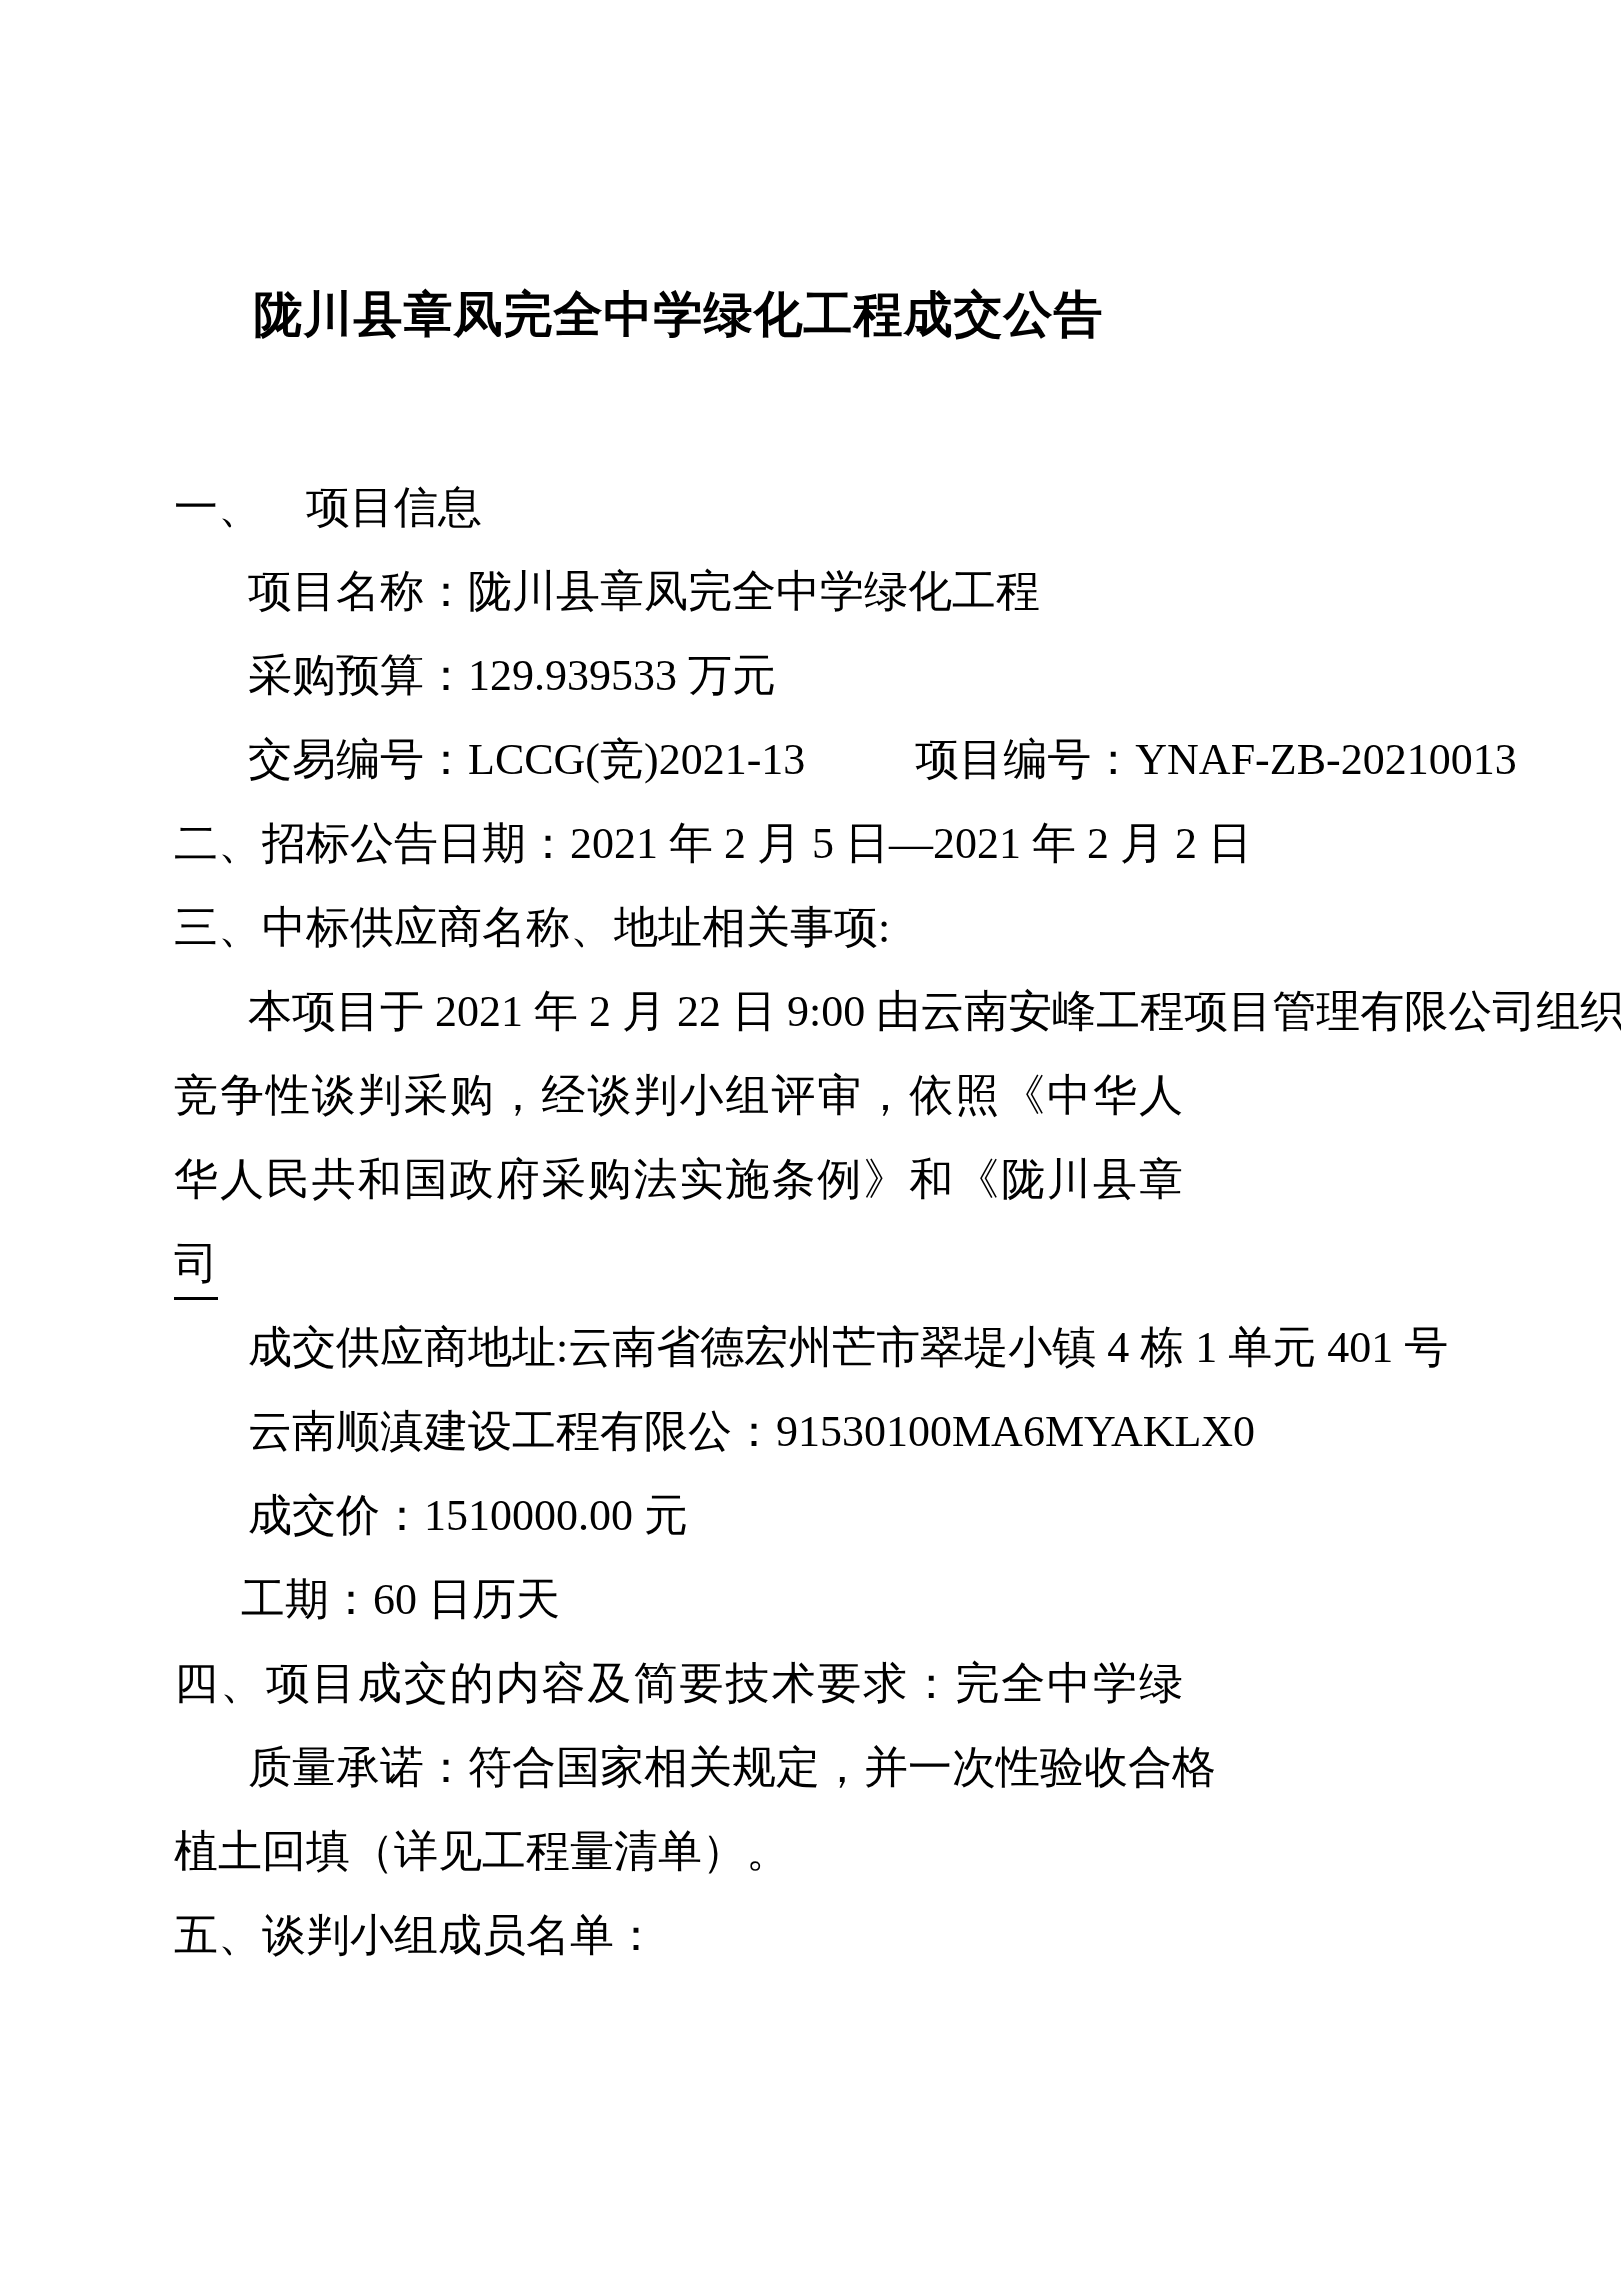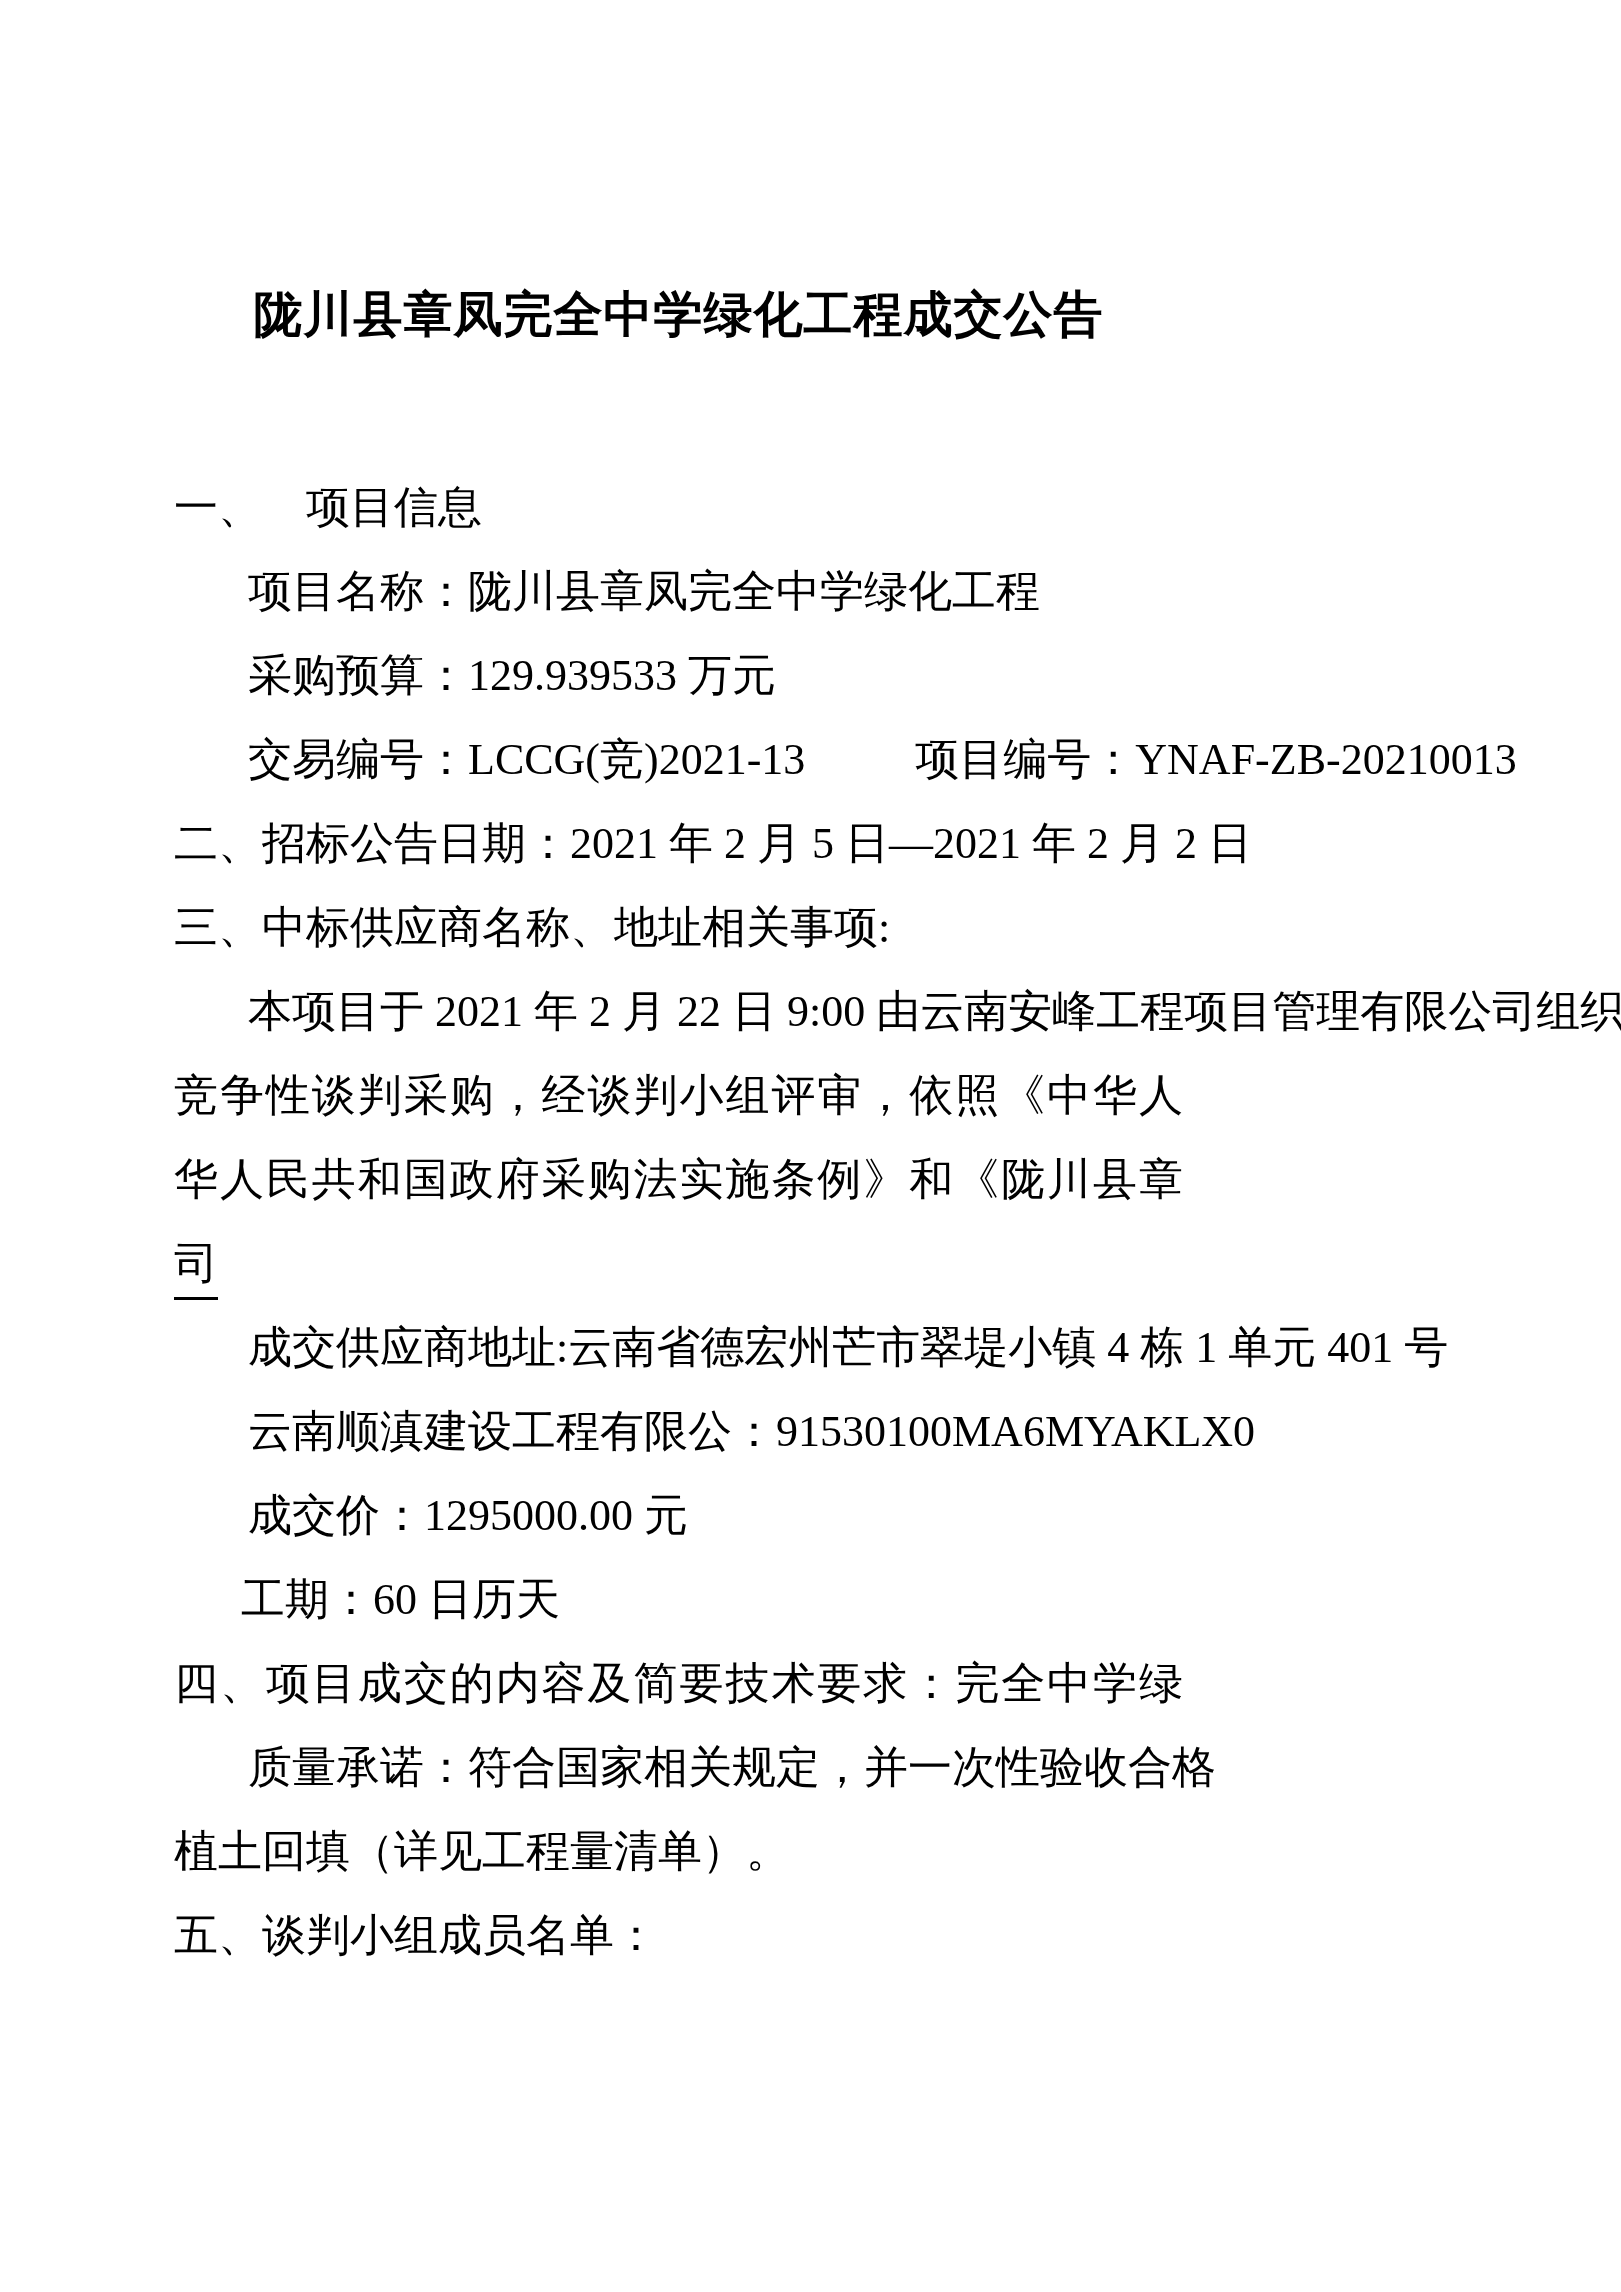--- a/index.html
+++ b/index.html
@@ -93,21 +93,21 @@
       <div class="line fill">华人民共和国政府采购法实施条例》和《陇川县章凤完全中学绿化工程竞争性</div>
 
 
       <div class="line"><span class="u">司</span></div>
 
 
       <div class="line indent">成交供应商地址:云南省德宏州芒市翠堤小镇 4 栋 1 单元 401 号</div>
 
       <div class="line indent">云南顺滇建设工程有限公：91530100MA6MYAKLX0</div>
 
-      <div class="line indent">成交价：1295000.00 元</div>
+      <div class="line indent">成交价：1510000.00 元</div>
 
       <div class="line indent-sm">工期：60 日历天</div>
 
       <div class="line fill">四、项目成交的内容及简要技术要求：完全中学绿化工程，整理绿化用地及种</div>
 
       <div class="line indent">质量承诺：符合国家相关规定，并一次性验收合格</div>
 
       <div class="line">植土回填（详见工程量清单）。</div>
 
       <div class="line">五、谈判小组成员名单：</div>

